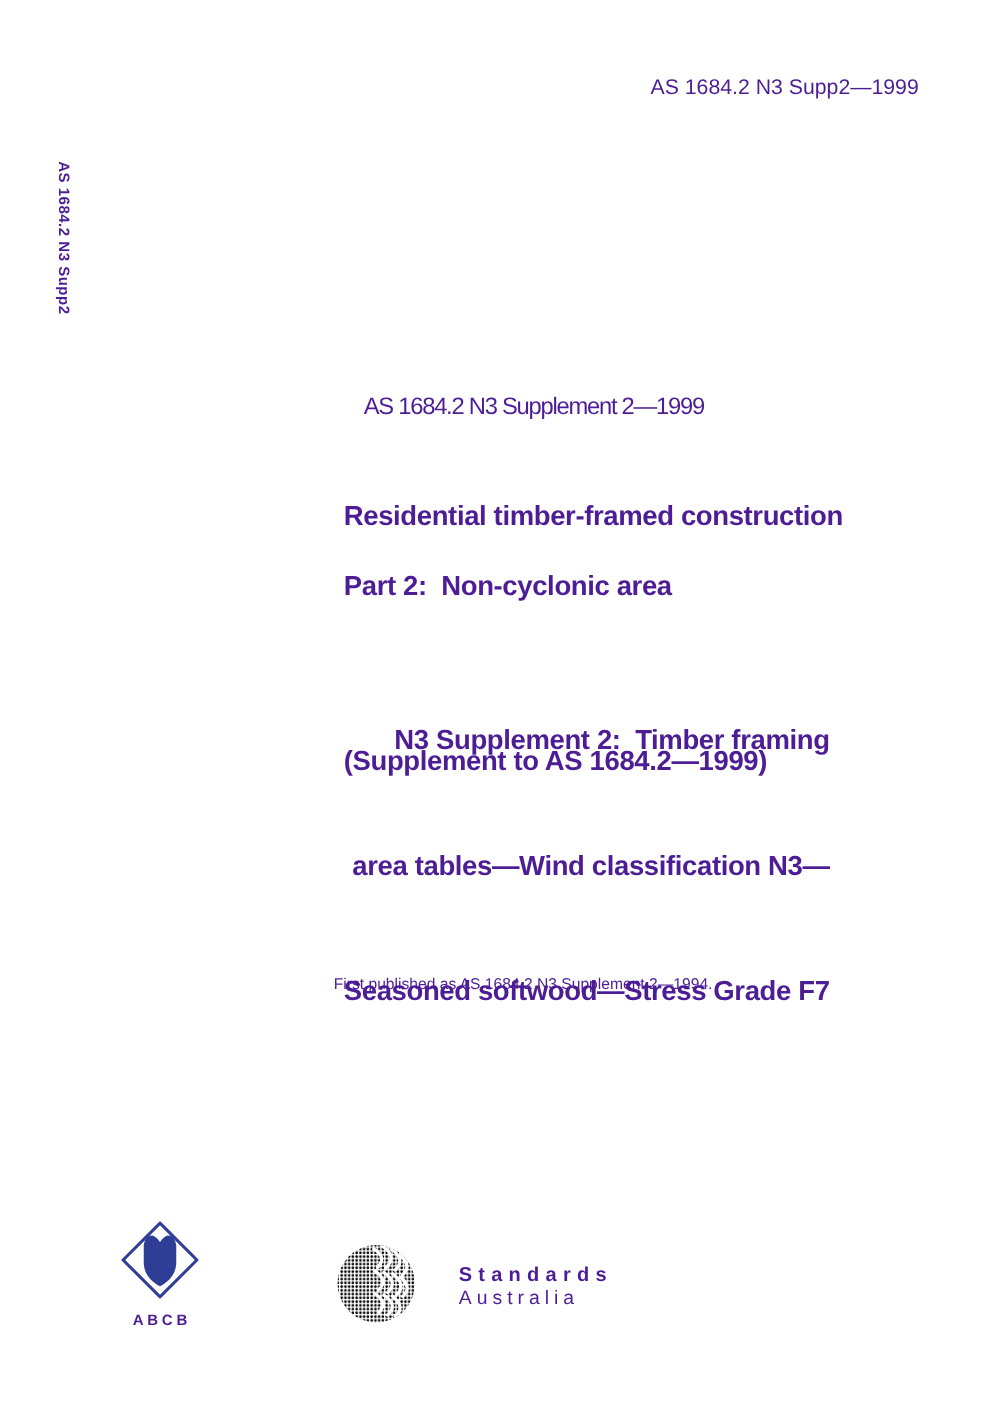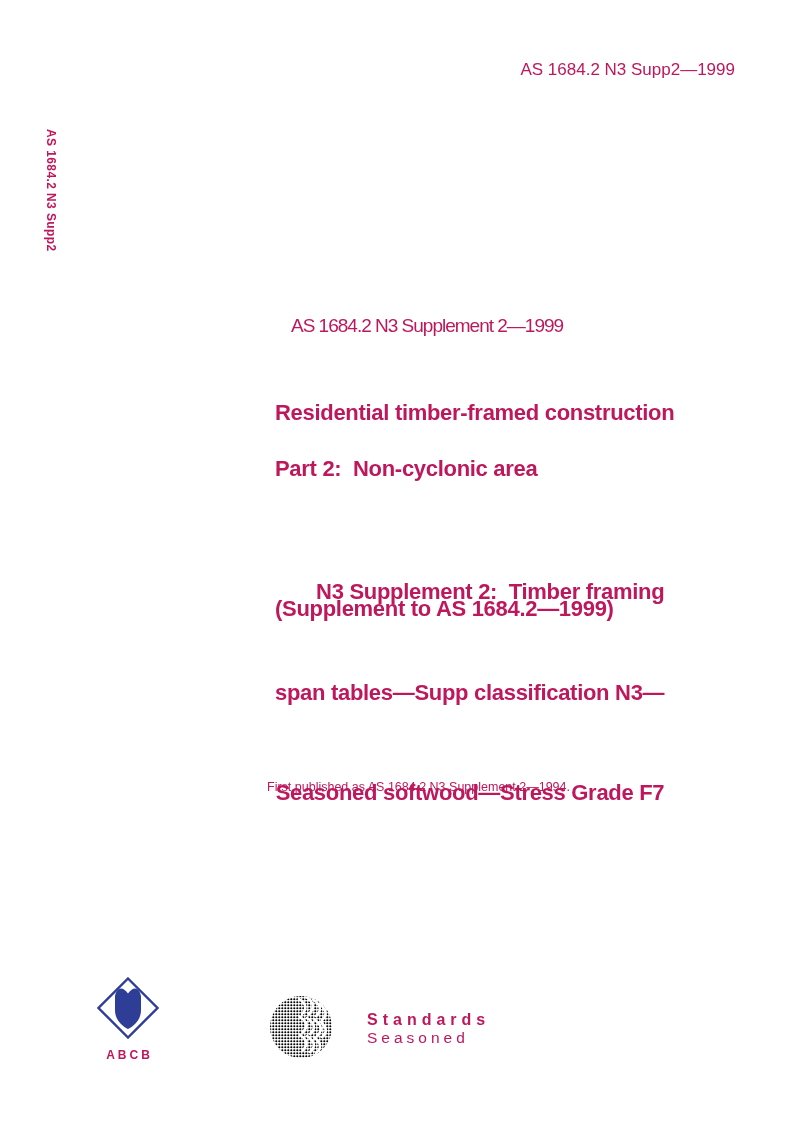--- a/index.html
+++ b/index.html
@@ -2,21 +2,21 @@
 <html><head>
 <meta charset="utf-8">
 <style>
   html, body { margin: 0; padding: 0; background: #fff; }
   .page {
     position: relative;
     width: 793px;
     height: 1109px;
     background: #ffffff;
     font-family: "Liberation Sans", sans-serif;
-    color: #be185d;
+    color: #4c1d95;
     overflow: hidden;
   }
   .abs { position: absolute; }
 
   .header-ref {
     top: 59px;
     right: 58px;
     font-size: 17px;
     line-height: 22px;
     white-space: pre;
@@ -109,21 +109,21 @@
   <div class="abs spine">AS 1684.2 N3 Supp2</div>
 
   <div class="abs doc-title">AS 1684.2 N3 Supplement 2—1999</div>
 
   <div class="abs h-bold h-main">Residential timber-framed construction</div>
 
   <div class="abs h-bold h-part">Part 2:  Non-cyclonic area</div>
 
   <div class="abs h-bold h-suppl">
     <div>N3 Supplement 2:  Timber framing</div>
-    <div>span tables—Supp classification N3—</div>
+    <div>area tables—Wind classification N3—</div>
     <div>Seasoned softwood—Stress Grade F7</div>
   </div>
 
   <div class="abs h-bold h-supplref">(Supplement to AS 1684.2—1999)</div>
 
   <div class="abs first-published">First published as AS 1684.2 N3 Supplement 2—1994.</div>
 
   <div class="abs abcb-logo">
     <span>
       <svg width="62" height="62" viewBox="0 0 62 62" aria-hidden="true">
@@ -160,17 +160,17 @@
             <path d="M52 27 q9 9 1 15"></path>
             <path d="M31 40 q11 7 3 15"></path>
             <path d="M38 41 q12 8 3 16"></path>
             <path d="M45 42 q11 9 2 16"></path>
           </g>
         </g>
       </svg>
     </span>
     <div class="sa-text">
       <span class="sa-word-bold">Standards</span>
-      <span class="sa-word-light">Seasoned</span>
+      <span class="sa-word-light">Australia</span>
     </div>
   </div>
 
 </div>
 
 </body></html>

